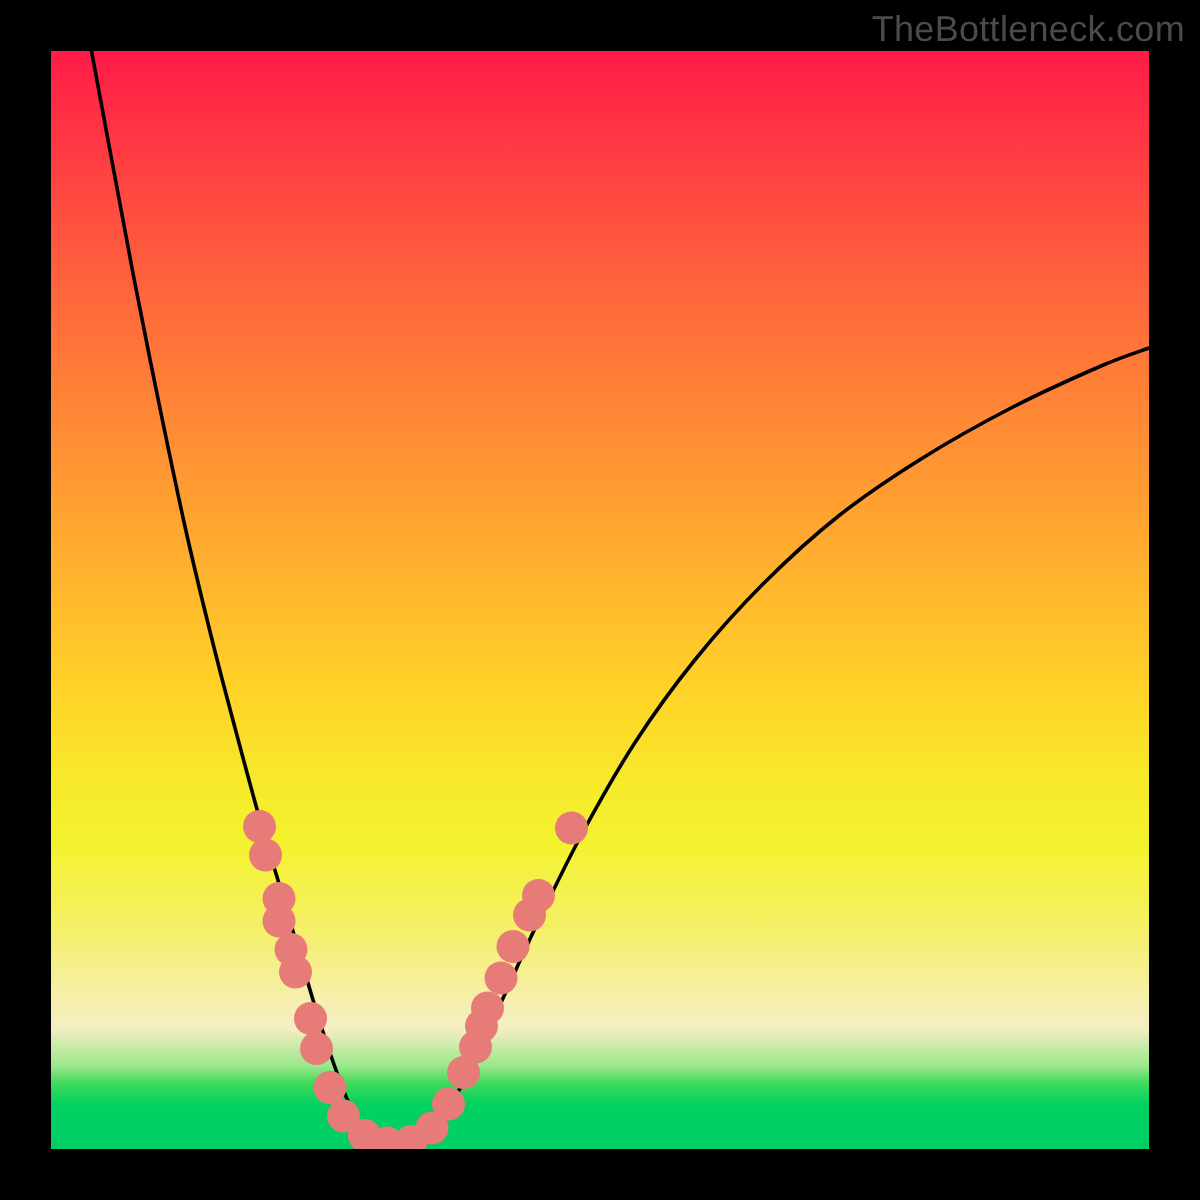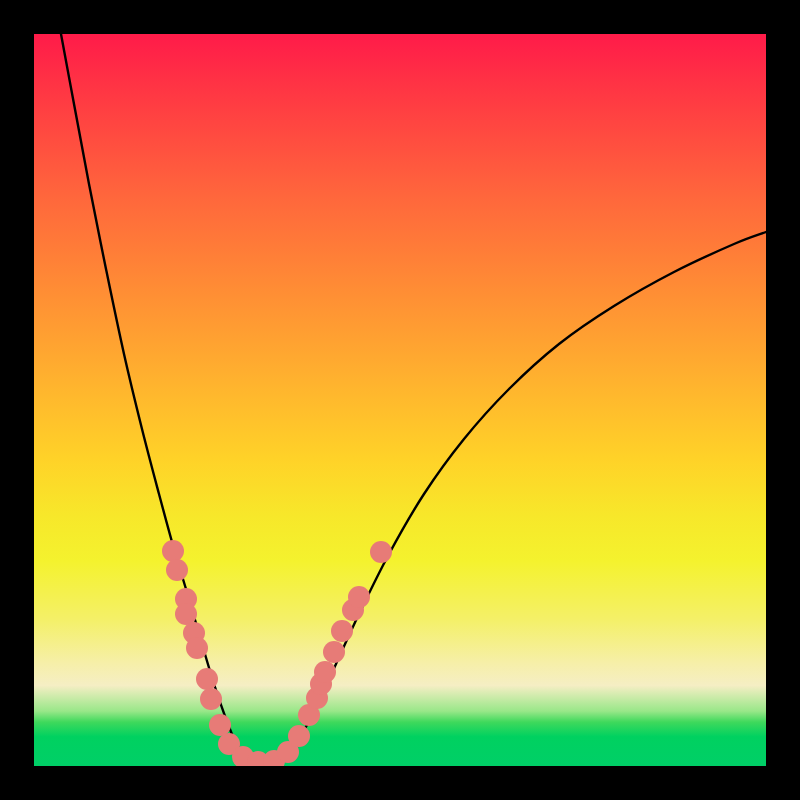--- a/index.html
+++ b/index.html
@@ -71,20 +71,21 @@
     margin-top: -11px;
     border-radius: 50%;
     background: #e77b77;
   }
 </style>
 </head>
 <body>
 
 <div class="frame">
 
+  <div class="watermark">TheBottleneck.com</div>
 
   <div class="plot">
 
     <svg class="curve" viewBox="0 0 732 732" preserveAspectRatio="none">
       <path id="curve-path" fill="none" stroke="#000" stroke-width="2.4" stroke-linecap="round" stroke-linejoin="round" d="M 27 0 C 29.166666666666668 11.666666666666666, 35.333333333333336 45, 40 70 C 44.666666666666664 95, 49.666666666666664 122.5, 55 150 C 60.333333333333336 177.5, 66.16666666666667 206.66666666666666, 72 235 C 77.83333333333333 263.3333333333333, 84 293.3333333333333, 90 320 C 96 346.6666666666667, 102.16666666666667 371.6666666666667, 108 395 C 113.83333333333333 418.3333333333333, 119.66666666666667 440, 125 460 C 130.33333333333334 480, 135 497.5, 140 515 C 145 532.5, 150.33333333333334 549.1666666666666, 155 565 C 159.66666666666666 580.8333333333334, 163.83333333333334 595.8333333333334, 168 610 C 172.16666666666666 624.1666666666666, 176 637.5, 180 650 C 184 662.5, 188.33333333333334 675, 192 685 C 195.66666666666666 695, 200.33333333333334 705.8333333333334, 202 710 C 203.66666666666666 714.1666666666666, 200.33333333333334 708, 202 710 C 203.66666666666666 712, 208.16666666666666 719, 212 722 C 215.83333333333334 725, 220.33333333333334 727, 225 728 C 229.66666666666666 729, 235 729.3333333333334, 240 728 C 245 726.6666666666666, 252.5 721.3333333333334, 255 720 C 257.5 718.6666666666666, 252.83333333333334 723.3333333333334, 255 720 C 257.1666666666667 716.6666666666666, 263.1666666666667 708.3333333333334, 268 700 C 272.8333333333333 691.6666666666666, 278.3333333333333 681.6666666666666, 284 670 C 289.6666666666667 658.3333333333334, 295.1666666666667 645, 302 630 C 308.8333333333333 615, 316.1666666666667 598.3333333333334, 325 580 C 333.8333333333333 561.6666666666666, 344.1666666666667 540, 355 520 C 365.8333333333333 500, 377.5 479.1666666666667, 390 460 C 402.5 440.8333333333333, 415.8333333333333 422.5, 430 405 C 444.1666666666667 387.5, 459.1666666666667 370.8333333333333, 475 355 C 490.8333333333333 339.1666666666667, 507.5 323.8333333333333, 525 310 C 542.5 296.1666666666667, 560.8333333333334 284, 580 272 C 599.1666666666666 260, 620 248.33333333333334, 640 238 C 660 227.66666666666666, 684.6666666666666 216.66666666666666, 700 210 C 715.3333333333334 203.33333333333334, 726.6666666666666 200, 732 198"></path>
     </svg>
 
     <div id="dots">
         <div class="dot" style="left: 139px; top: 517px;"></div>
         <div class="dot" style="left: 143px; top: 536px;"></div>

